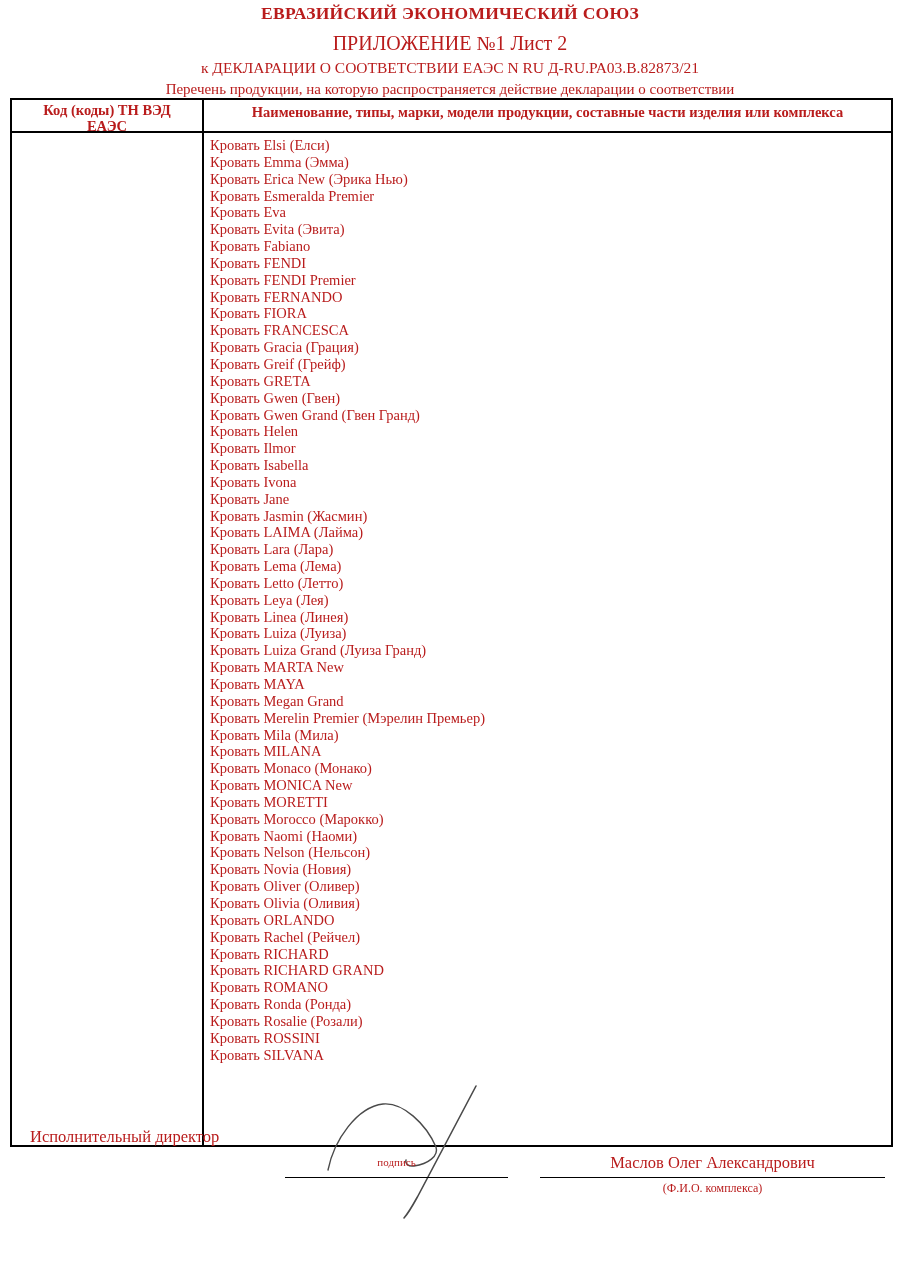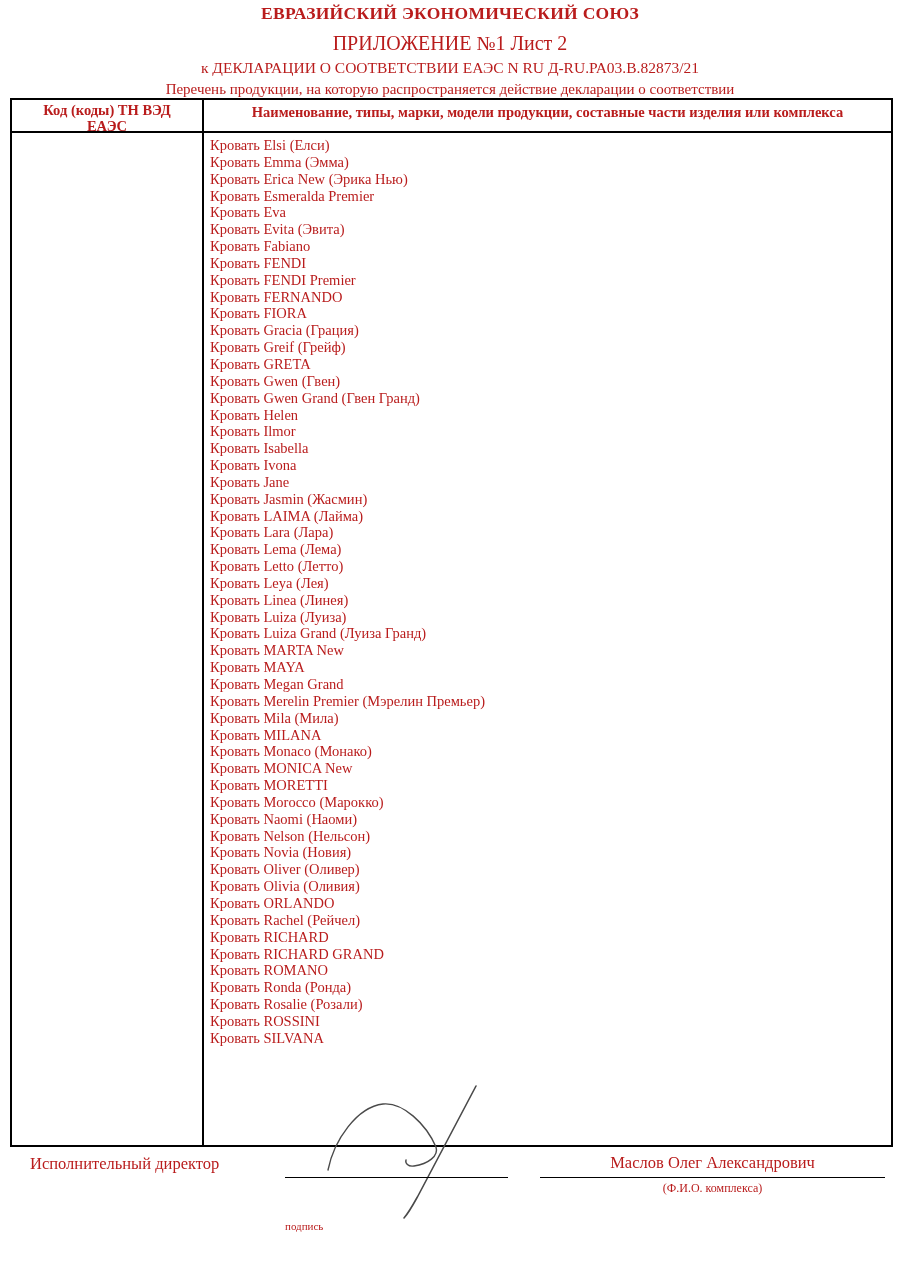--- a/index.html
+++ b/index.html
@@ -45,36 +45,36 @@
   .product-list { padding: 4px 4px 0 6px; }
   .product-item {
     font-size: 14.5px;
     line-height: 16.85px;
     white-space: nowrap;
   }
 
   
   .exec-position {
     position: absolute;
-    left: 30px; top: 1152px;
+    left: 30px; top: 1125px;
     width: 190px;
     font-size: 16.5px;
     line-height: 23px;
   }
   .sig-line {
     position: absolute;
     left: 285px; top: 1177px;
     width: 223px;
     border-top: 1.5px solid #000;
   }
   .sig-label {
     position: absolute;
-    left: 285px; top: 1220px;
+    left: 285px; top: 1156px;
     width: 223px;
-    text-align: left;
+    text-align: center;
     font-size: 11px;
   }
   .applicant-name {
     position: absolute;
     left: 540px; top: 1153px;
     width: 345px;
     text-align: center;
     font-size: 16.5px;
   }
   .name-line {
@@ -123,20 +123,21 @@
           <div class="product-item">Кровать Emma (Эмма)</div>
           <div class="product-item">Кровать Erica New (Эрика Нью)</div>
           <div class="product-item">Кровать Esmeralda Premier</div>
           <div class="product-item">Кровать Eva</div>
           <div class="product-item">Кровать Evita (Эвита)</div>
           <div class="product-item">Кровать Fabiano</div>
           <div class="product-item">Кровать FENDI</div>
           <div class="product-item">Кровать FENDI Premier</div>
           <div class="product-item">Кровать FERNANDO</div>
           <div class="product-item">Кровать FIORA</div>
+          <div class="product-item">Кровать FRANCESCA</div>
           <div class="product-item">Кровать Gracia (Грация)</div>
           <div class="product-item">Кровать Greif (Грейф)</div>
           <div class="product-item">Кровать GRETA</div>
           <div class="product-item">Кровать Gwen (Гвен)</div>
           <div class="product-item">Кровать Gwen Grand (Гвен Гранд)</div>
           <div class="product-item">Кровать Helen</div>
           <div class="product-item">Кровать Ilmor</div>
           <div class="product-item">Кровать Isabella</div>
           <div class="product-item">Кровать Ivona</div>
           <div class="product-item">Кровать Jane</div>

